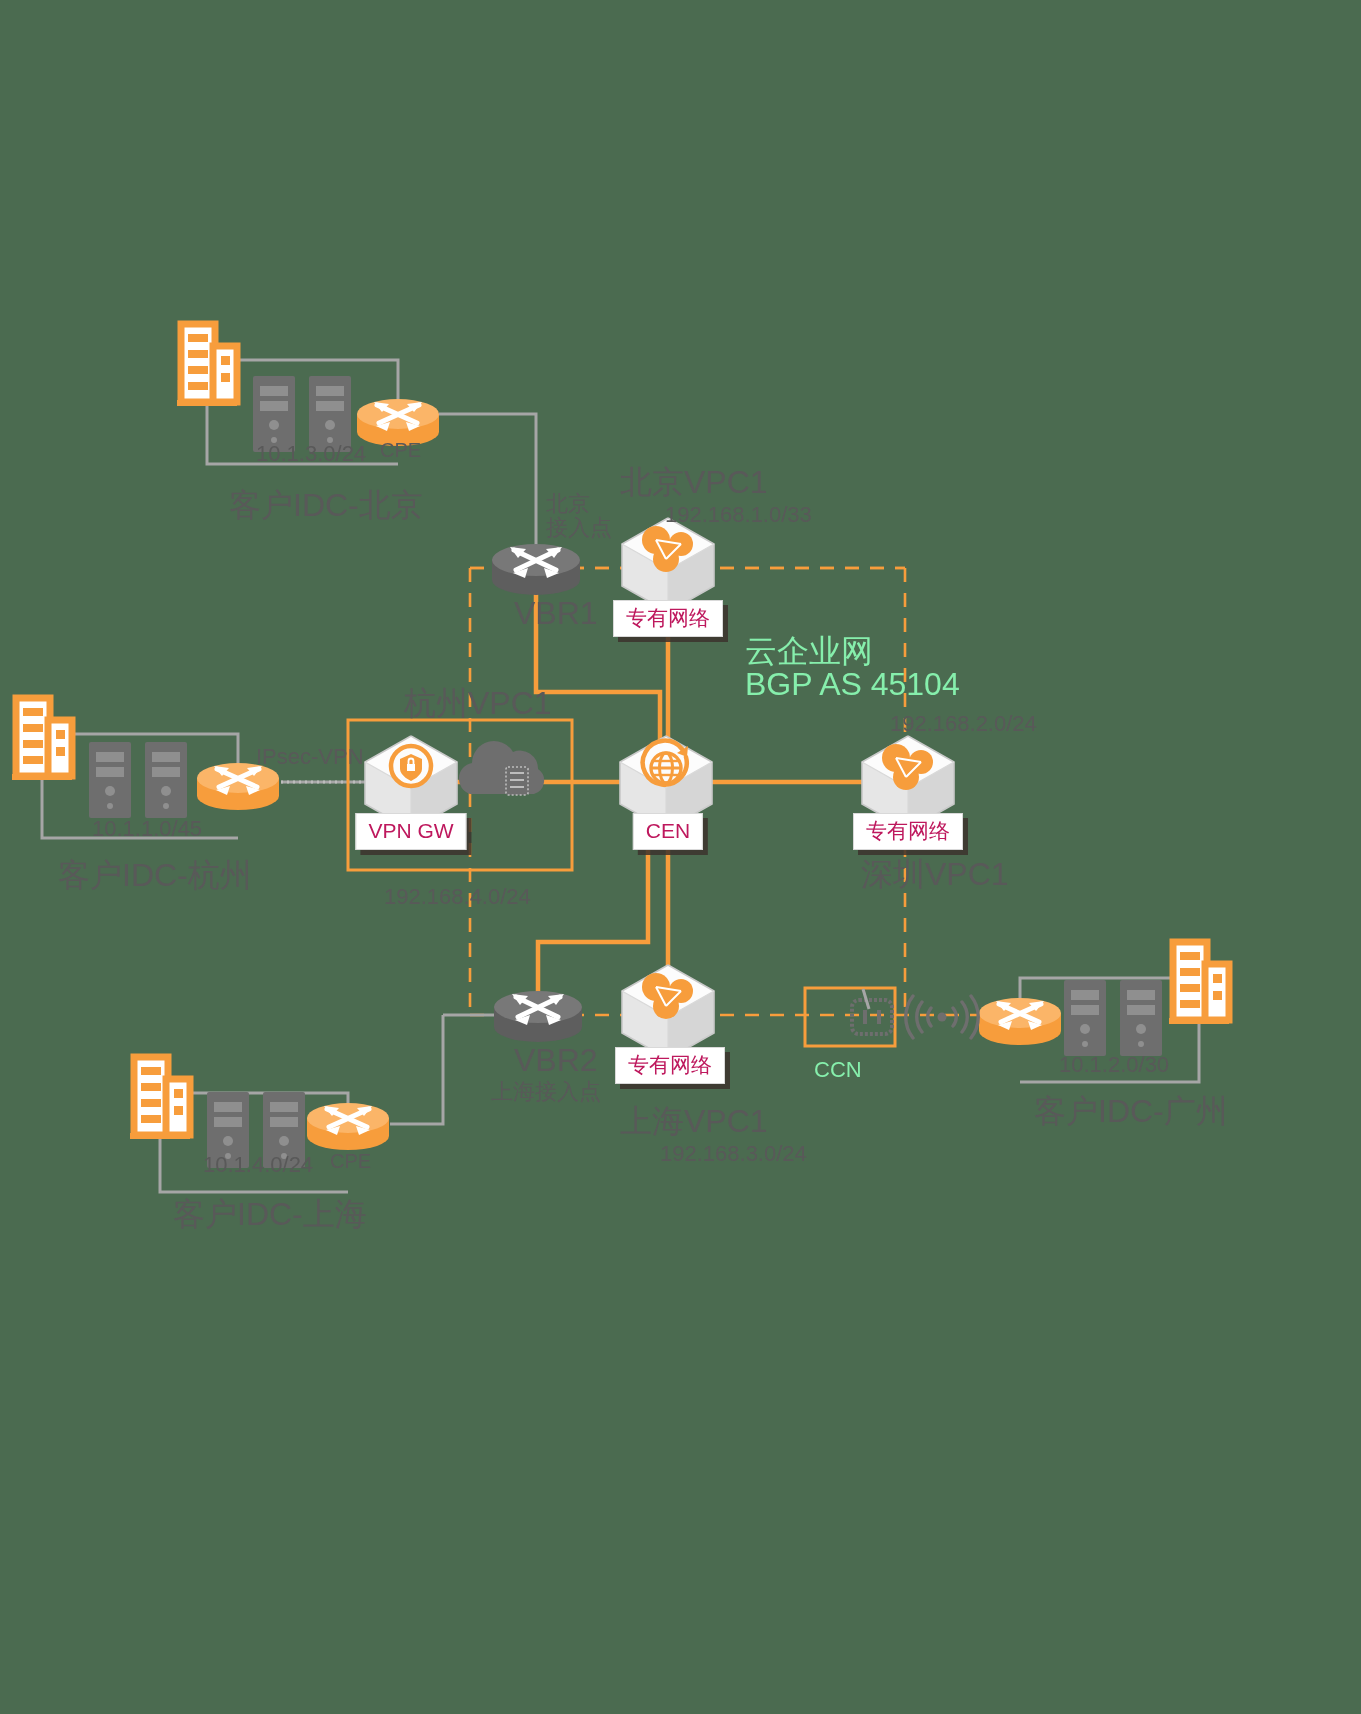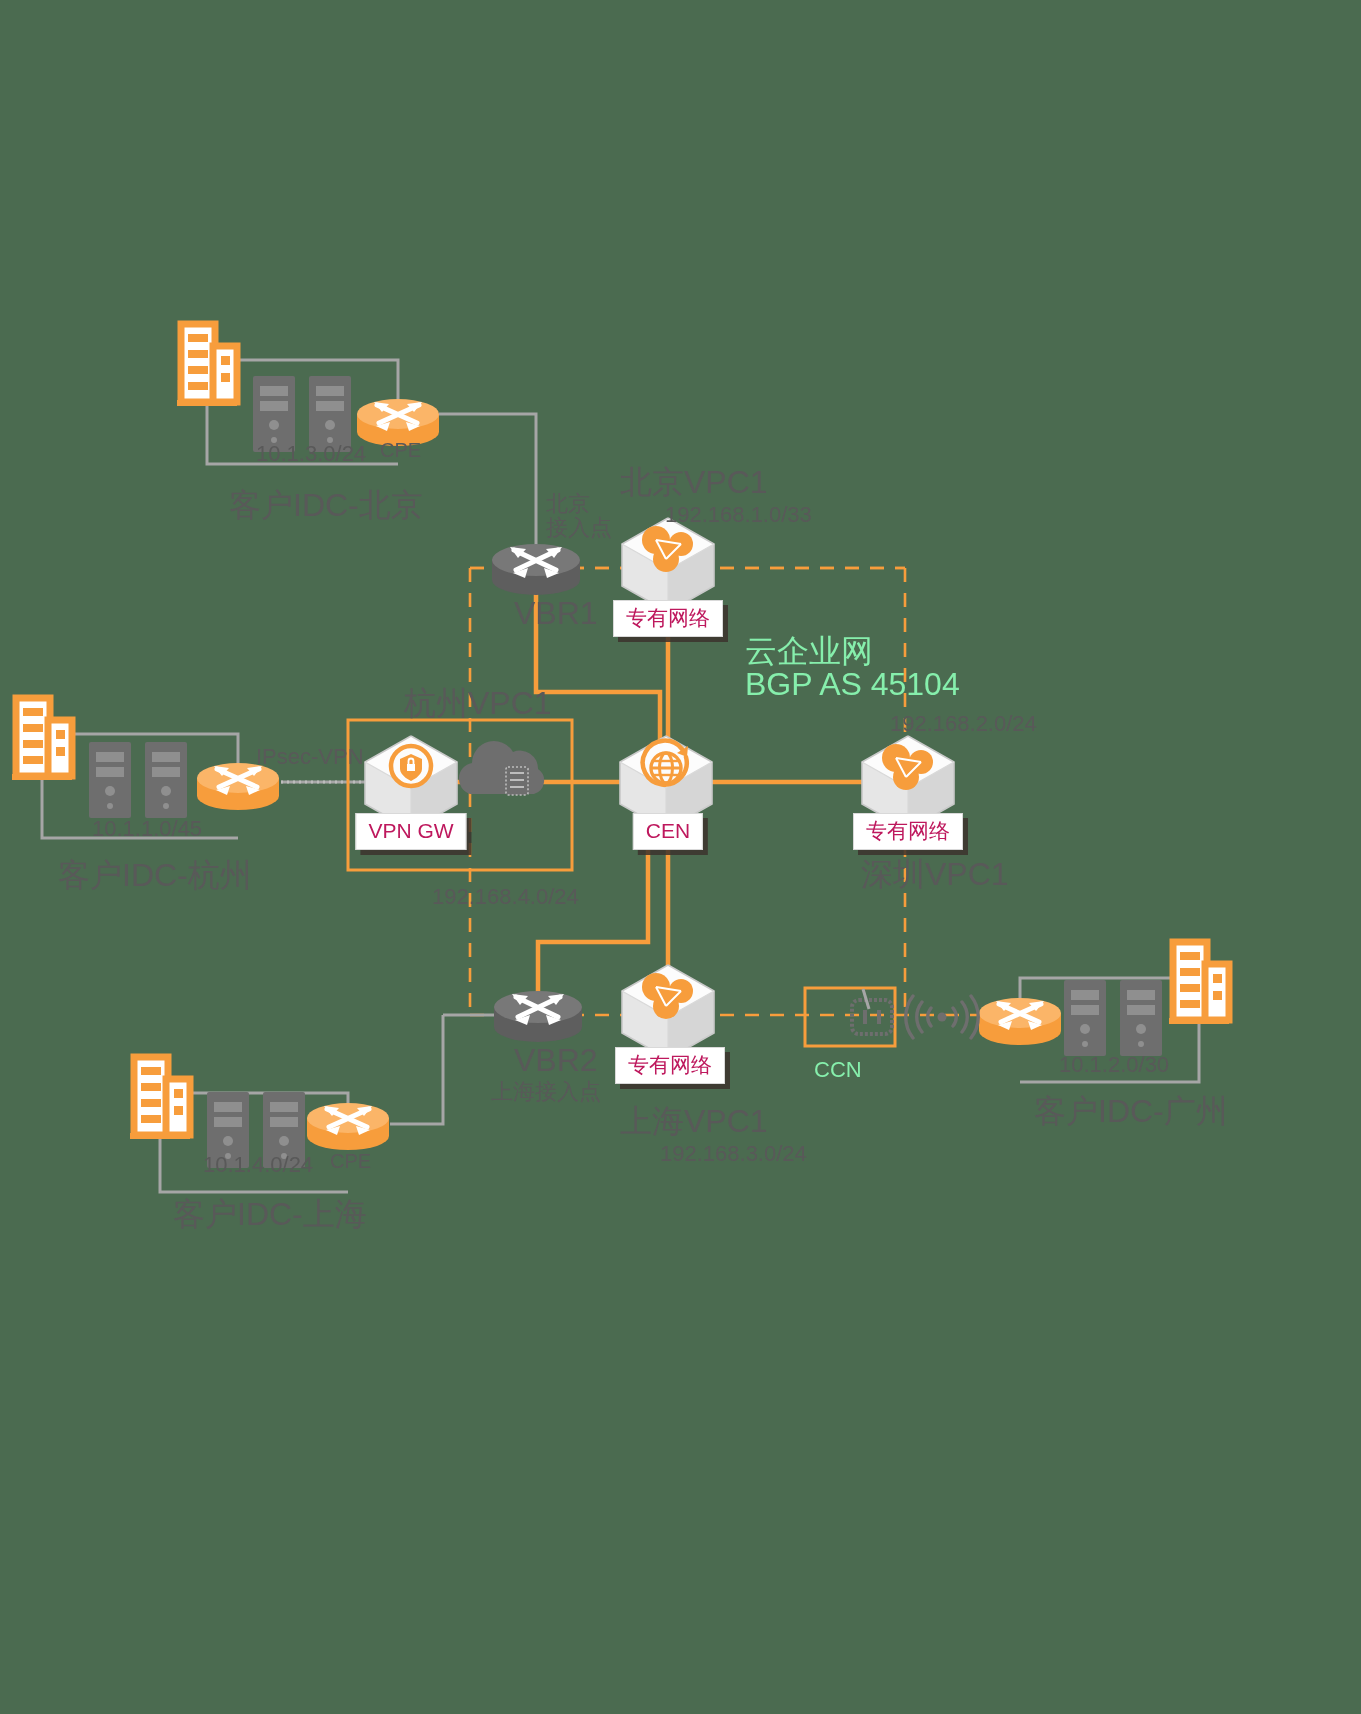--- a/index.html
+++ b/index.html
@@ -317,21 +317,21 @@
 <div class="lbl" style="left:890px; top:698px;">192.168.2.0/24</div>
 <div class="chip" style="left:908px; top:801px;">专有网络</div>
 <div class="lbl big" style="left:861px; top:842px;">深圳VPC1</div>
 
 <div class="lbl" style="left:256px; top:731px;">IPsec-VPN</div>
 <div class="lbl" style="left:92px; top:803px;">10.1.1.0/45</div>
 <div class="lbl big" style="left:58px; top:843px;">客户IDC-杭州</div>
 
 <div class="lbl big" style="left:404px; top:671px;">杭州VPC1</div>
 <div class="chip" style="left:411px; top:801px;">VPN GW</div>
-<div class="lbl" style="left:384px; top:871px;margin-left:48px;">192.168.4.0/24</div>
+<div class="lbl" style="left:384px; top:871px;">192.168.4.0/24</div>
 
 <div class="chip" style="left:668px; top:801px;">CEN</div>
 
 <div class="lbl big" style="left:514px; top:1028px;">VBR2</div>
 <div class="lbl" style="left:491px; top:1066px;">上海接入点</div>
 
 <div class="chip" style="left:670px; top:1035px;">专有网络</div>
 <div class="lbl big" style="left:620px; top:1089px;">上海VPC1</div>
 <div class="lbl" style="left:660px; top:1128px;">192.168.3.0/24</div>
 

